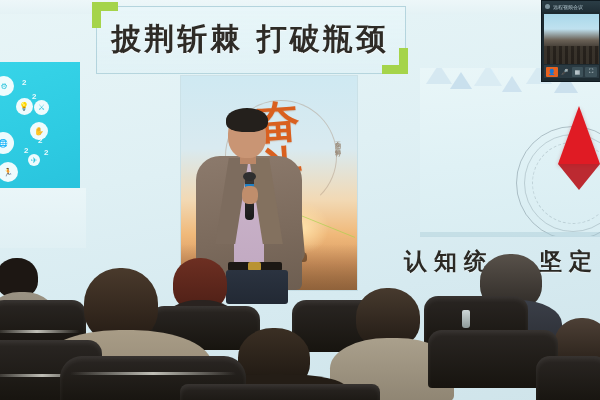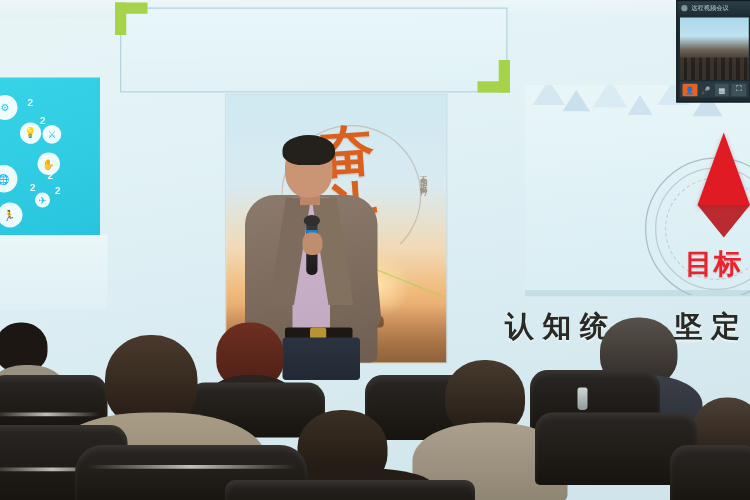--- a/index.html
+++ b/index.html
@@ -187,20 +187,21 @@
       <div class="lp-num" style="left:72px;top:74px;">2</div>
     </div>
   </div>
   <div class="left-panel-edge"></div>
 
   <div class="title-frame"></div>
   <div class="corner corner-tl-v"></div>
   <div class="corner corner-tl-h"></div>
   <div class="corner corner-br-v"></div>
   <div class="corner corner-br-h"></div>
+  <div class="title-text">披荆斩棘 打破瓶颈</div>
 
   <div class="center-slide">
     <div class="cs-arc"></div>
     <div class="cs-sun"></div>
     <div class="cs-callig">奋斗</div>
     <div class="cs-vert">不负韶华 砥砺前行</div>
     <div class="cs-thread"></div>
     <div class="cs-ridge"></div>
     <div class="cs-tree"></div>
   </div>
@@ -212,21 +213,20 @@
     <div class="rs-poly" style="left:82px;top:8px;border-left:10px solid transparent;border-right:10px solid transparent;border-bottom:16px solid #c6dcec;"></div>
     <div class="rs-poly" style="left:106px;border-left:13px solid transparent;border-right:13px solid transparent;border-bottom:20px solid #d2e6f0;"></div>
     <div class="rs-poly" style="left:134px;top:6px;border-left:12px solid transparent;border-right:12px solid transparent;border-bottom:19px solid #c2daea;"></div>
     <div class="rs-poly" style="left:160px;border-left:11px solid transparent;border-right:11px solid transparent;border-bottom:17px solid #d8eaf3;"></div>
     <div class="rs-dial"></div>
     <div class="rs-dial2"></div>
     <div class="rs-dial3"></div>
     <div class="rs-arrow"></div>
     <div class="rs-arrow2"></div>
   </div>
-  <div class="rs-red-text">目标</div>
   <div class="rs-baseline"></div>
 
   <div class="slide-text st-right">认知统一  坚定</div>
 
   <div class="vc-panel">
     <div class="vc-titlebar">
       <div class="vc-dot"></div>
       <div class="vc-title">远程视频会议</div>
     </div>
     <div class="vc-feed">

